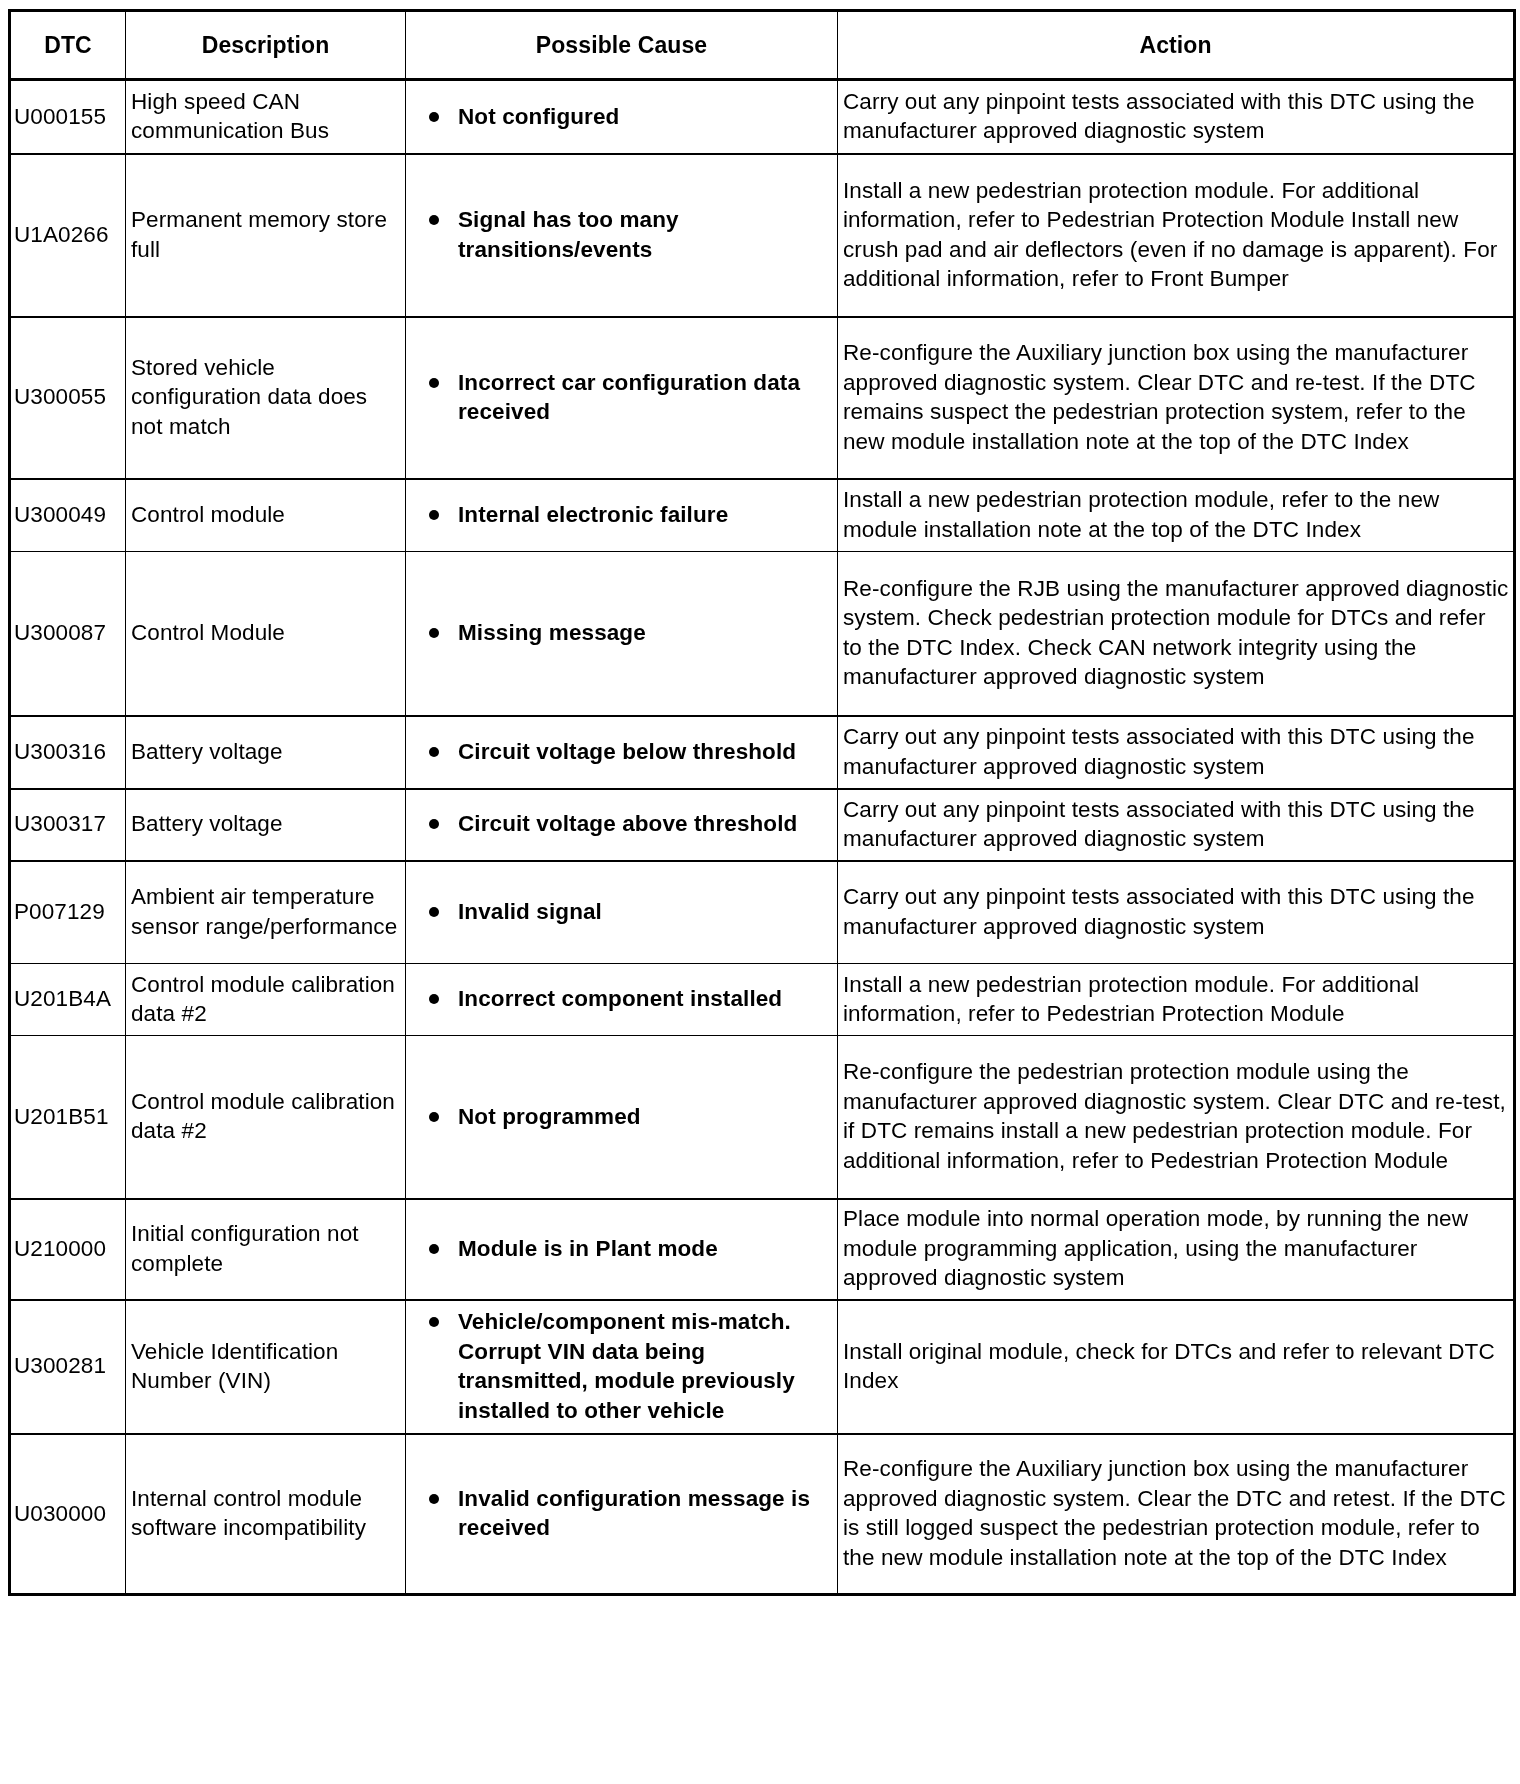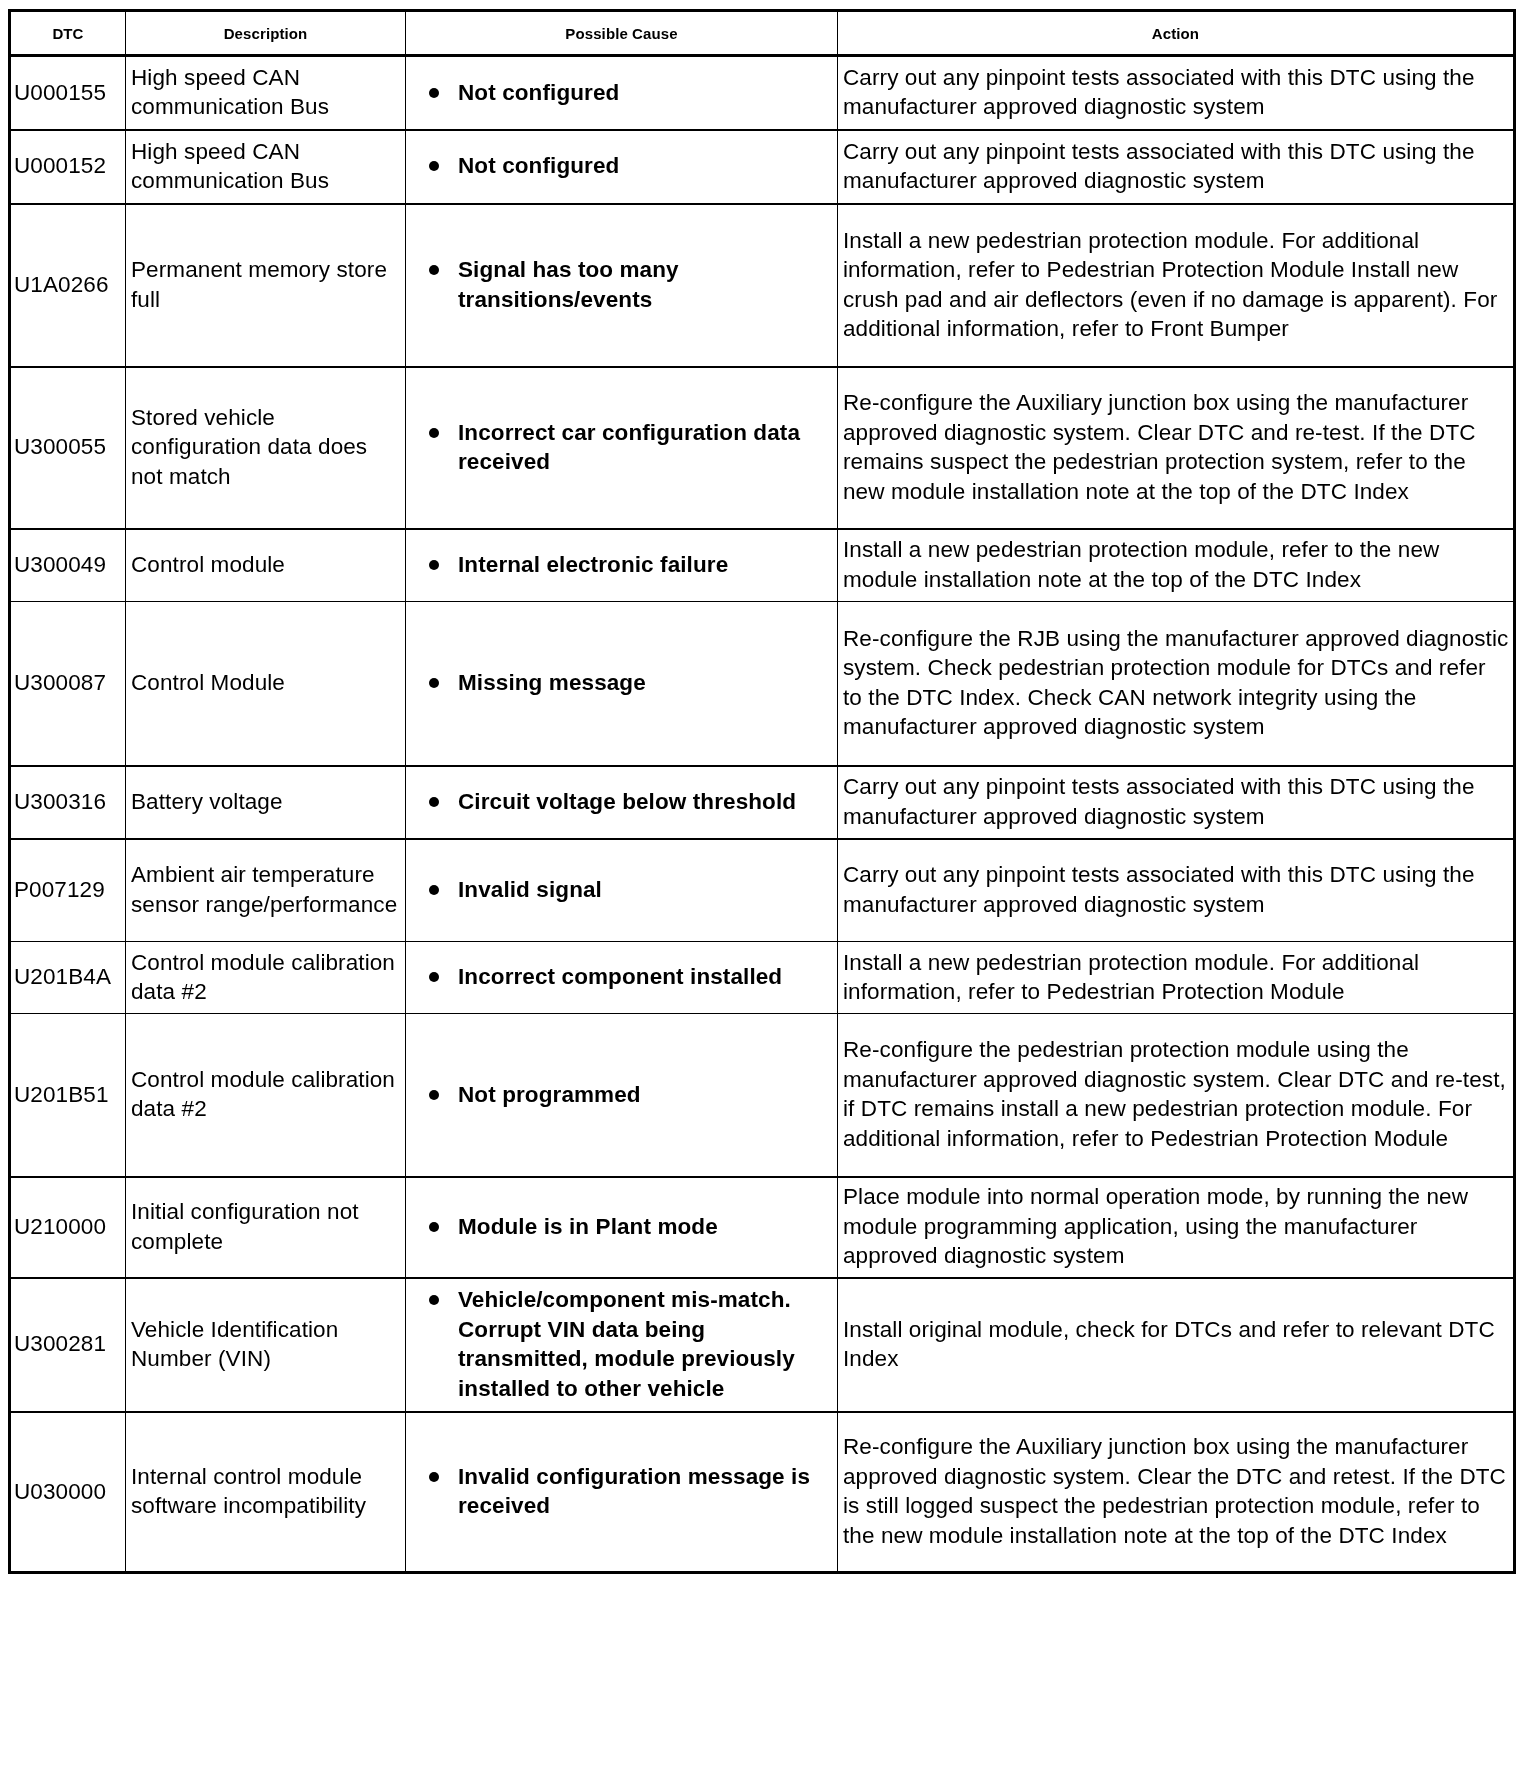--- a/index.html
+++ b/index.html
@@ -24,25 +24,25 @@
       table-layout: fixed;
       border: 3px solid #000;
     }
     table.dtc col.c-dtc { width: 116px; }
     table.dtc col.c-desc { width: 280px; }
     table.dtc col.c-cause { width: 432px; }
     table.dtc col.c-action { width: 677px; }
 
     table.dtc th {
       font-weight: bold;
-      font-size: 15px;
+      font-size: 23px;
       text-align: center;
       vertical-align: middle;
       height: 34px;
-      padding: 4px 4px;
+      padding: 16px 4px;
       border-left: 1px solid #000;
       border-right: 1px solid #000;
       border-bottom: 3px solid #000;
       letter-spacing: 0.1px;
     }
     table.dtc td {
       font-size: 22.5px;
       line-height: 29.5px;
       vertical-align: middle;
       padding: 2px 4px 3px 5px;
@@ -98,31 +98,20 @@
       <td class="dtc-code">U000155</td>
       <td>High speed CAN communication Bus</td>
       <td>
           <div class="cause-wrap">
             <span class="bullet"></span>
             <span class="cause-text">Not configured</span>
           </div>
         </td>
       <td>Carry out any pinpoint tests associated with this DTC using the manufacturer approved diagnostic system</td>
     </tr>
-    <tr style="height:74px">
-      <td class="dtc-code">U000152</td>
-      <td>High speed CAN communication Bus</td>
-      <td>
-          <div class="cause-wrap">
-            <span class="bullet"></span>
-            <span class="cause-text">Not configured</span>
-          </div>
-        </td>
-      <td>Carry out any pinpoint tests associated with this DTC using the manufacturer approved diagnostic system</td>
-    </tr>
     <tr style="height:163px">
       <td class="dtc-code">U1A0266</td>
       <td>Permanent memory store full</td>
       <td>
           <div class="cause-wrap">
             <span class="bullet"></span>
             <span class="cause-text">Signal has too many transitions/events</span>
           </div>
         </td>
       <td>Install a new pedestrian protection module. For additional information, refer to Pedestrian Protection Module Install new crush pad and air deflectors (even if no damage is apparent). For additional information, refer to Front Bumper</td>
@@ -160,20 +149,31 @@
         </td>
       <td>Re-configure the RJB using the manufacturer approved diagnostic system. Check pedestrian protection module for DTCs and refer to the DTC Index. Check CAN network integrity using the manufacturer approved diagnostic system</td>
     </tr>
     <tr style="height:73px">
       <td class="dtc-code">U300316</td>
       <td>Battery voltage</td>
       <td>
           <div class="cause-wrap">
             <span class="bullet"></span>
             <span class="cause-text">Circuit voltage below threshold</span>
+          </div>
+        </td>
+      <td>Carry out any pinpoint tests associated with this DTC using the manufacturer approved diagnostic system</td>
+    </tr>
+    <tr style="height:72px">
+      <td class="dtc-code">U300317</td>
+      <td>Battery voltage</td>
+      <td>
+          <div class="cause-wrap">
+            <span class="bullet"></span>
+            <span class="cause-text">Circuit voltage above threshold</span>
           </div>
         </td>
       <td>Carry out any pinpoint tests associated with this DTC using the manufacturer approved diagnostic system</td>
     </tr>
     <tr class="thin" style="height:103px">
       <td class="dtc-code">P007129</td>
       <td>Ambient air temperature sensor range/performance</td>
       <td>
           <div class="cause-wrap">
             <span class="bullet"></span>

